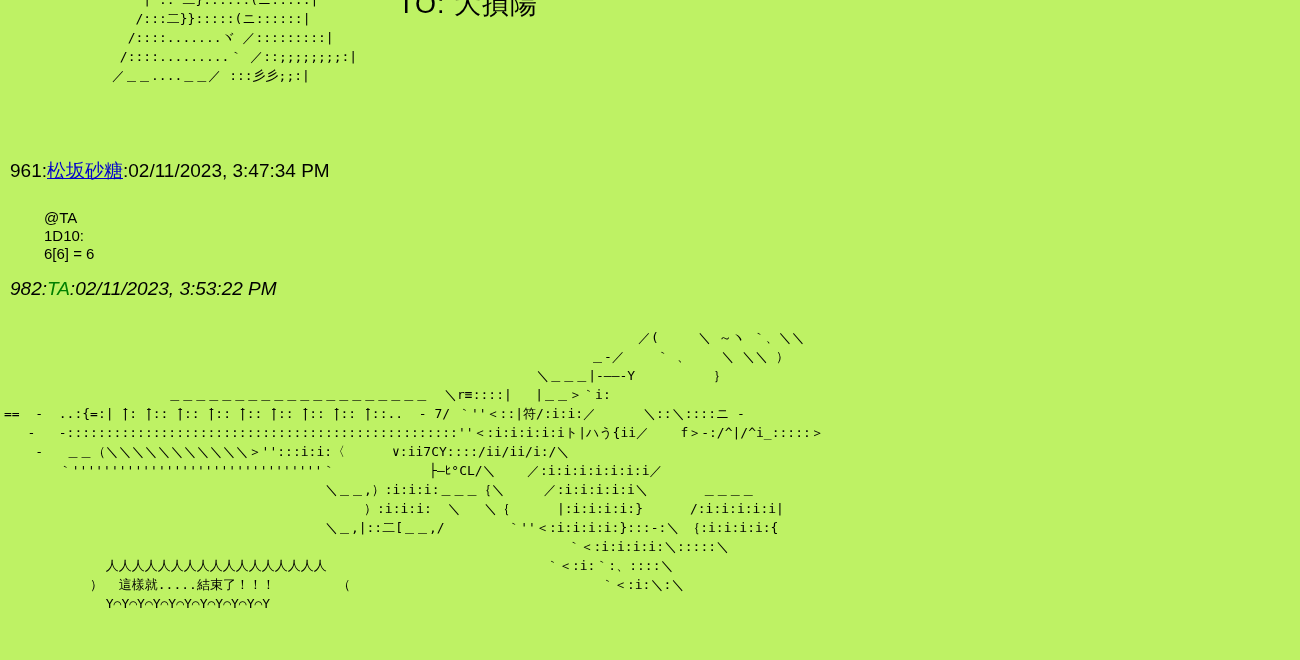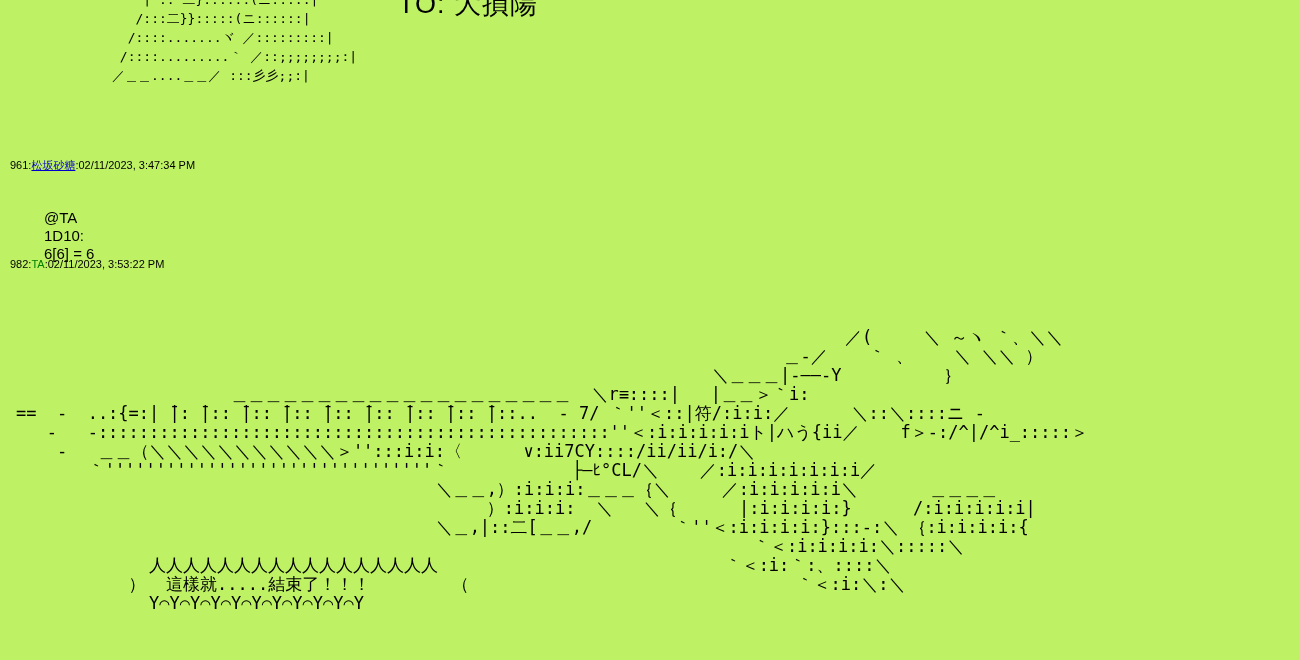--- a/index.html
+++ b/index.html
@@ -27,35 +27,35 @@
     font-size: 13px; line-height: 19px;
   }
   .big-text {
     position: absolute; left: 398px; top: -14px;
     font-size: 27px; letter-spacing: 1px;
     font-family: "Liberation Sans", sans-serif;
     white-space: nowrap;
   }
   .post-header {
     position: absolute; left: 10px;
-    font-size: 11px; white-space: nowrap;
+    font-size: 19px; white-space: nowrap;
   }
   .p961 { top: 158px; }
-  .p982 { top: 258px; }
+  .p982 { top: 278px; font-style: italic; }
   a.name-link { color: #0000cc; text-decoration: underline; cursor: pointer; }
   .name-green { color: #008000; }
   .post-body {
     position: absolute; left: 28px; top: 193px;
     font-family: "Liberation Sans", sans-serif;
     font-size: 15px; line-height: 18px;
     white-space: pre; margin: 16px;
   }
   .big-aa {
-    position: absolute; left: 16px; top: 328px;
-    font-size: 17px; line-height: 19px;
+    position: absolute; left: 4px; top: 328px;
+    font-size: 13px; line-height: 19px;
   }
 </style>
 </head>
 <body>
 
 <div class="page">
 
   <pre class="aa top-aa">    |':: ̄二}::::::(ニ.....|
    /:::二}}:::::(ニ::::::|
   /::::.......ヾ ／:::::::::|

